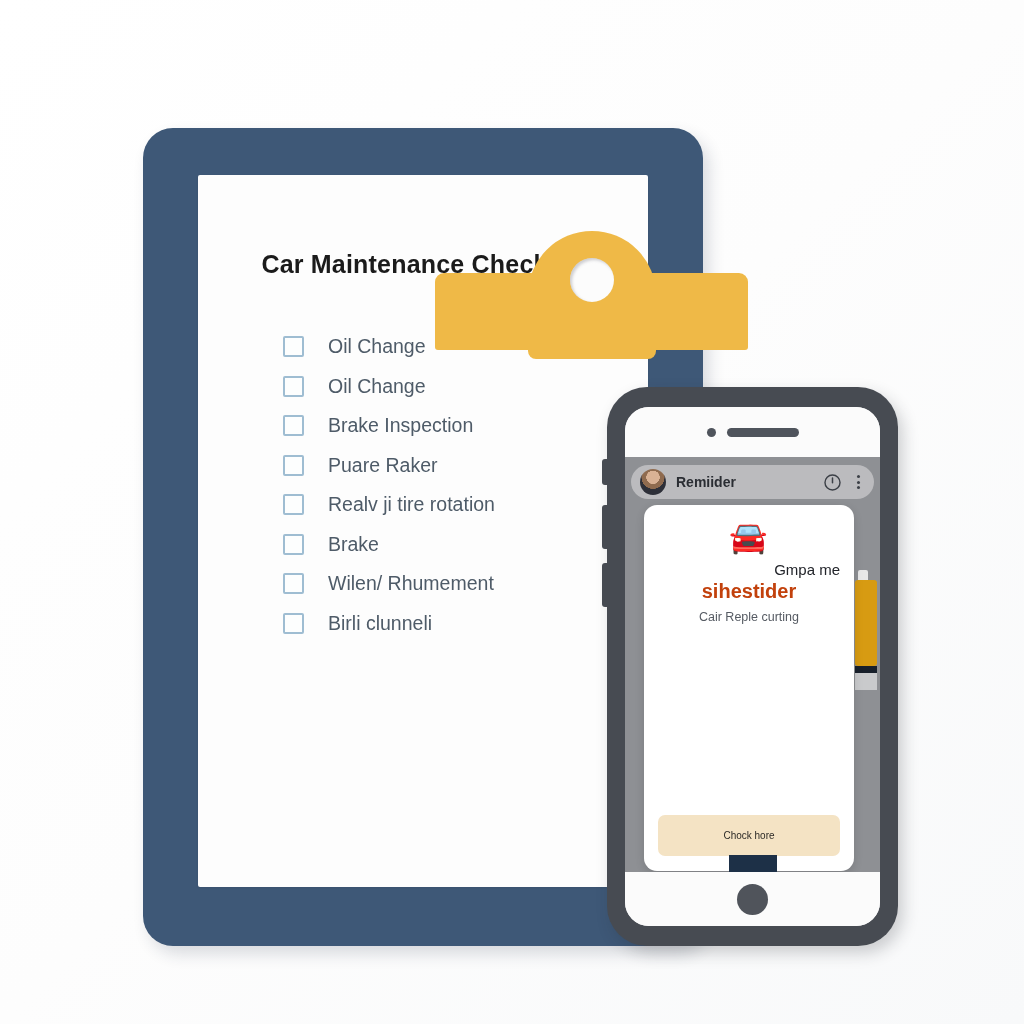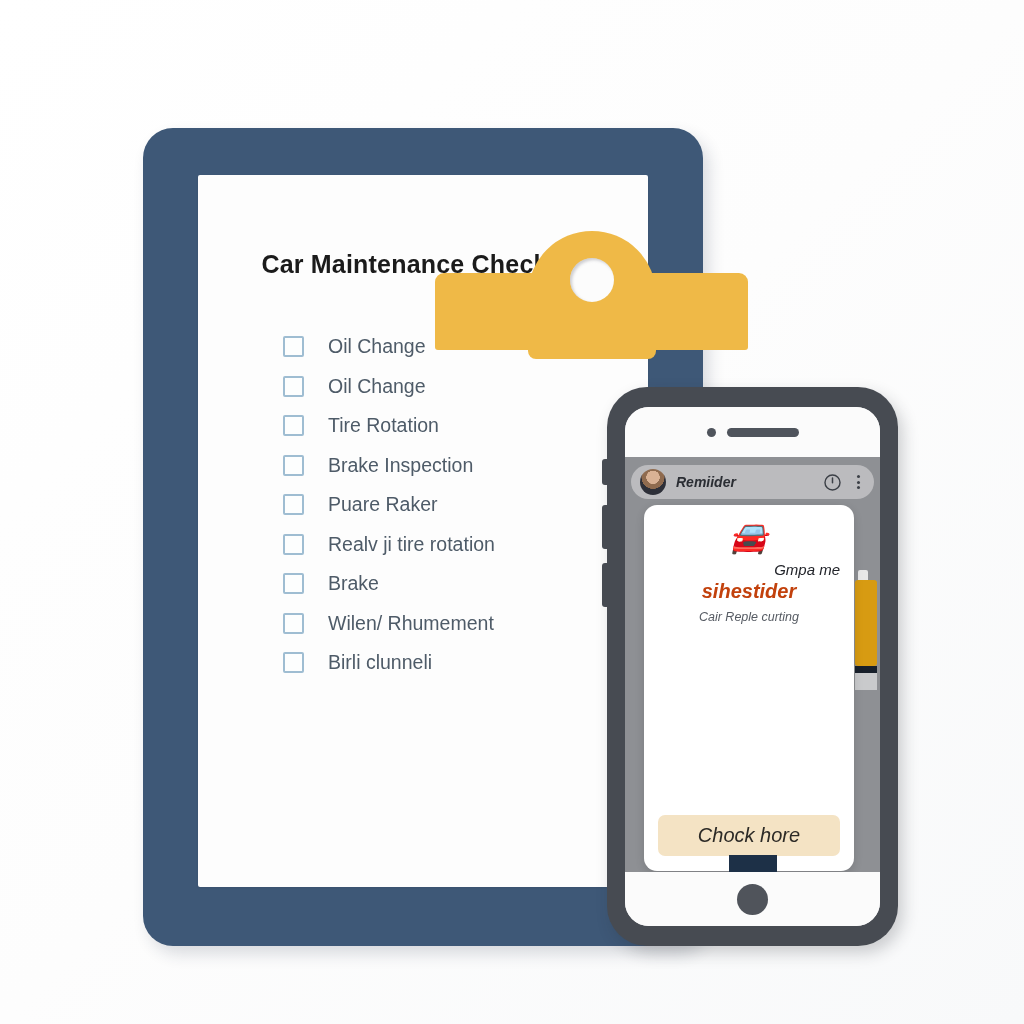--- a/index.html
+++ b/index.html
@@ -120,21 +120,20 @@
   
   .phone {
     position: absolute;
     left: 607px;
     top: 387px;
     width: 291px;
     height: 559px;
     background: #474b52;
     border-radius: 40px;
     box-shadow: 5px 7px 16px rgba(35,40,50,0.22);
-    font-style: italic;
   }
   .phone-btn {
     position: absolute;
     left: -5px;
     width: 6px;
     background: #474b52;
     border-radius: 3px 0 0 3px;
   }
   .phone-btn.b1 { top: 72px;  height: 26px; }
   .phone-btn.b2 { top: 118px; height: 44px; }
@@ -289,21 +288,21 @@
     position: absolute;
     left: 14px;
     right: 14px;
     bottom: 15px;
     height: 41px;
     background: #f4e3c4;
     border-radius: 7px;
     display: flex;
     align-items: center;
     justify-content: center;
-    font-size: 20px;
+    font-size: 10px;
     color: #2c2a26;
     cursor: pointer;
   }
   .nav-chip {
     position: absolute;
     left: 50%;
     transform: translateX(-50%);
     bottom: 0px;
     width: 48px;
     height: 17px;
@@ -341,24 +340,20 @@
         <div class="check-row">
           <div class="checkbox"></div>
           <div class="check-label">Oil Change</div>
         </div>
 
         <div class="check-row">
           <div class="checkbox"></div>
           <div class="check-label">Oil Change</div>
         </div>
 
-        <div class="check-row">
-          <div class="checkbox"></div>
-          <div class="check-label">Tire Rotation</div>
-        </div>
 
         <div class="check-row">
           <div class="checkbox"></div>
           <div class="check-label">Brake Inspection</div>
         </div>
 
         <div class="check-row">
           <div class="checkbox"></div>
           <div class="check-label">Puare Raker</div>
         </div>

